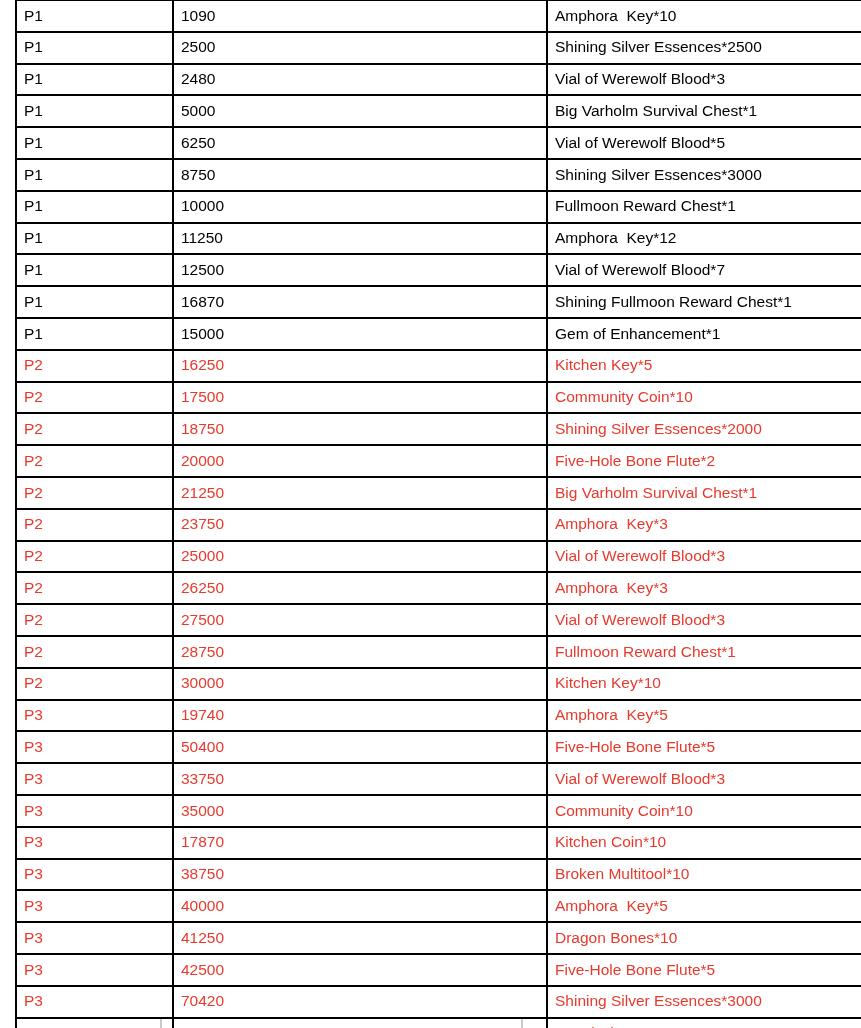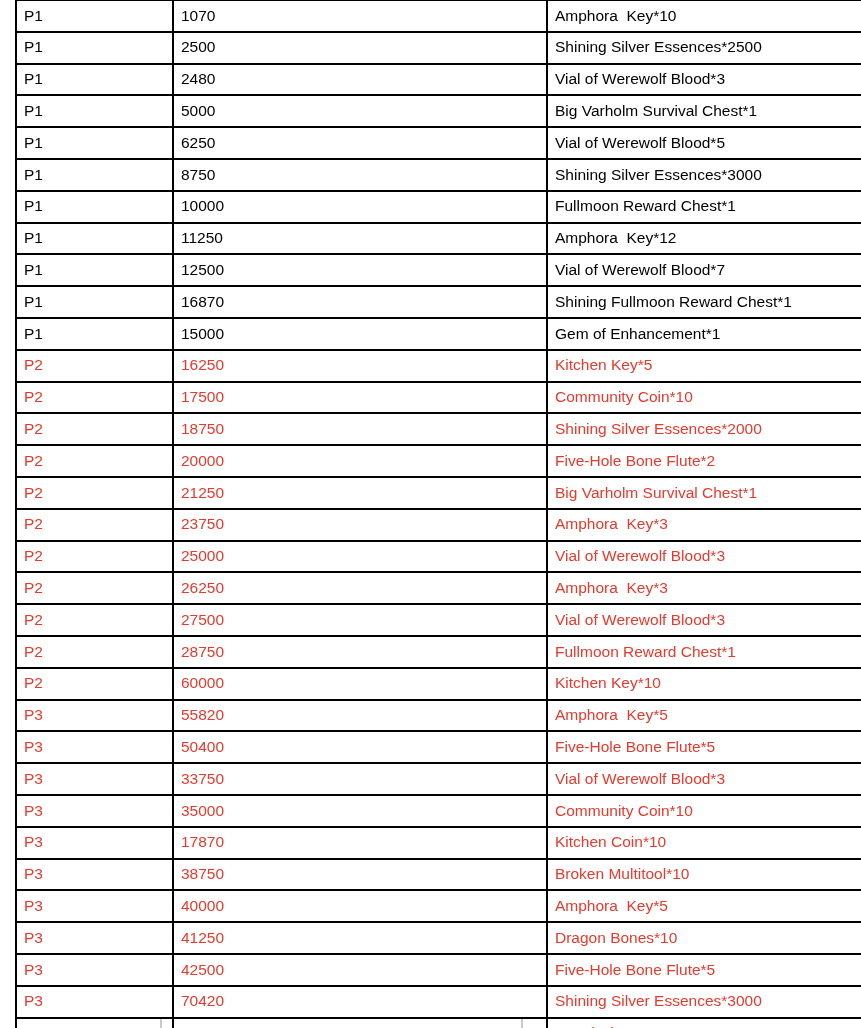--- a/index.html
+++ b/index.html
@@ -49,21 +49,21 @@
 </style>
 </head>
 <body>
 
 <div class="page" style="background: rgb(255, 255, 255);">
   <table class="rewards">
     <tbody>
 
     <tr class="reward-row" style="color: rgb(0, 0, 0);">
         <td class="col-phase">P1</td>
-        <td class="col-points">1070</td>
+        <td class="col-points">1090</td>
         <td class="col-reward">Amphora  Key*10</td>
       </tr>
         <tr class="reward-row" style="color: rgb(0, 0, 0);">
         <td class="col-phase">P1</td>
         <td class="col-points">2500</td>
         <td class="col-reward">Shining Silver Essences*2500</td>
       </tr>
         <tr class="reward-row" style="color: rgb(0, 0, 0);">
         <td class="col-phase">P1</td>
         <td class="col-points">2480</td>
@@ -154,26 +154,26 @@
         <td class="col-points">27500</td>
         <td class="col-reward">Vial of Werewolf Blood*3</td>
       </tr>
         <tr class="reward-row" style="color: rgb(232, 57, 45);">
         <td class="col-phase">P2</td>
         <td class="col-points">28750</td>
         <td class="col-reward">Fullmoon Reward Chest*1</td>
       </tr>
         <tr class="reward-row" style="color: rgb(232, 57, 45);">
         <td class="col-phase">P2</td>
-        <td class="col-points">60000</td>
+        <td class="col-points">30000</td>
         <td class="col-reward">Kitchen Key*10</td>
       </tr>
         <tr class="reward-row" style="color: rgb(232, 57, 45);">
         <td class="col-phase">P3</td>
-        <td class="col-points">55820</td>
+        <td class="col-points">19740</td>
         <td class="col-reward">Amphora  Key*5</td>
       </tr>
         <tr class="reward-row" style="color: rgb(232, 57, 45);">
         <td class="col-phase">P3</td>
         <td class="col-points">50400</td>
         <td class="col-reward">Five-Hole Bone Flute*5</td>
       </tr>
         <tr class="reward-row" style="color: rgb(232, 57, 45);">
         <td class="col-phase">P3</td>
         <td class="col-points">33750</td>

